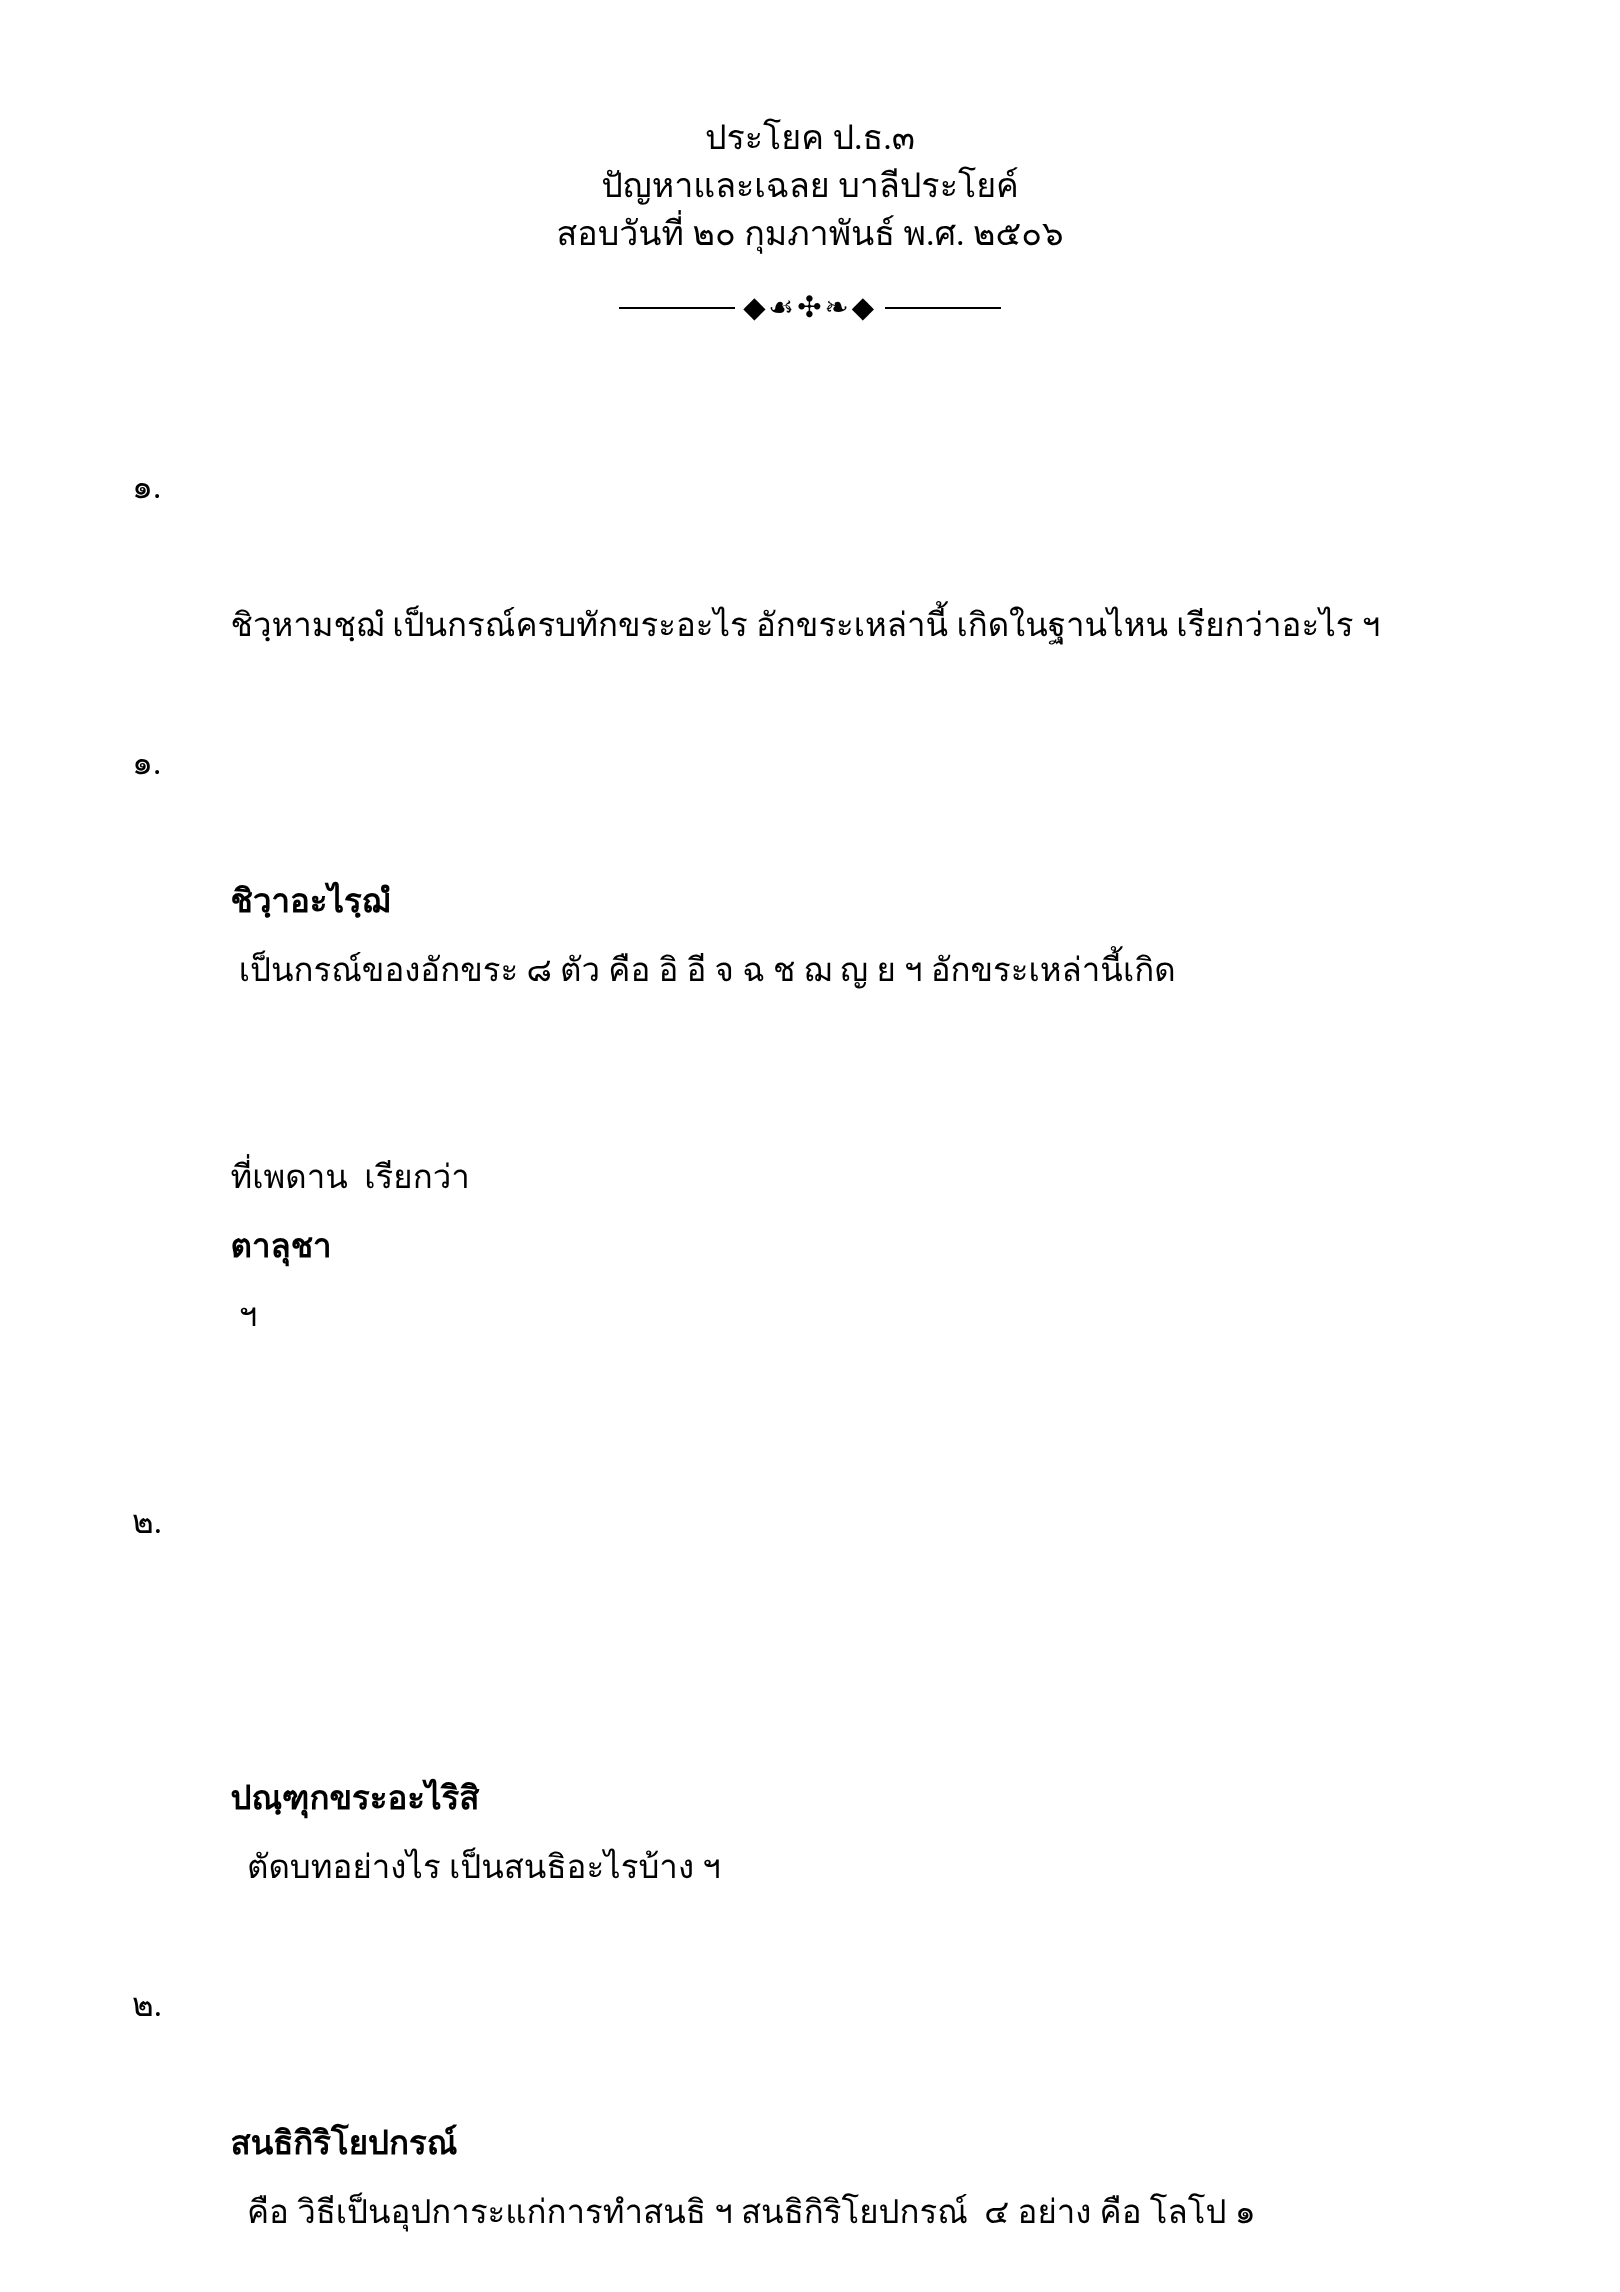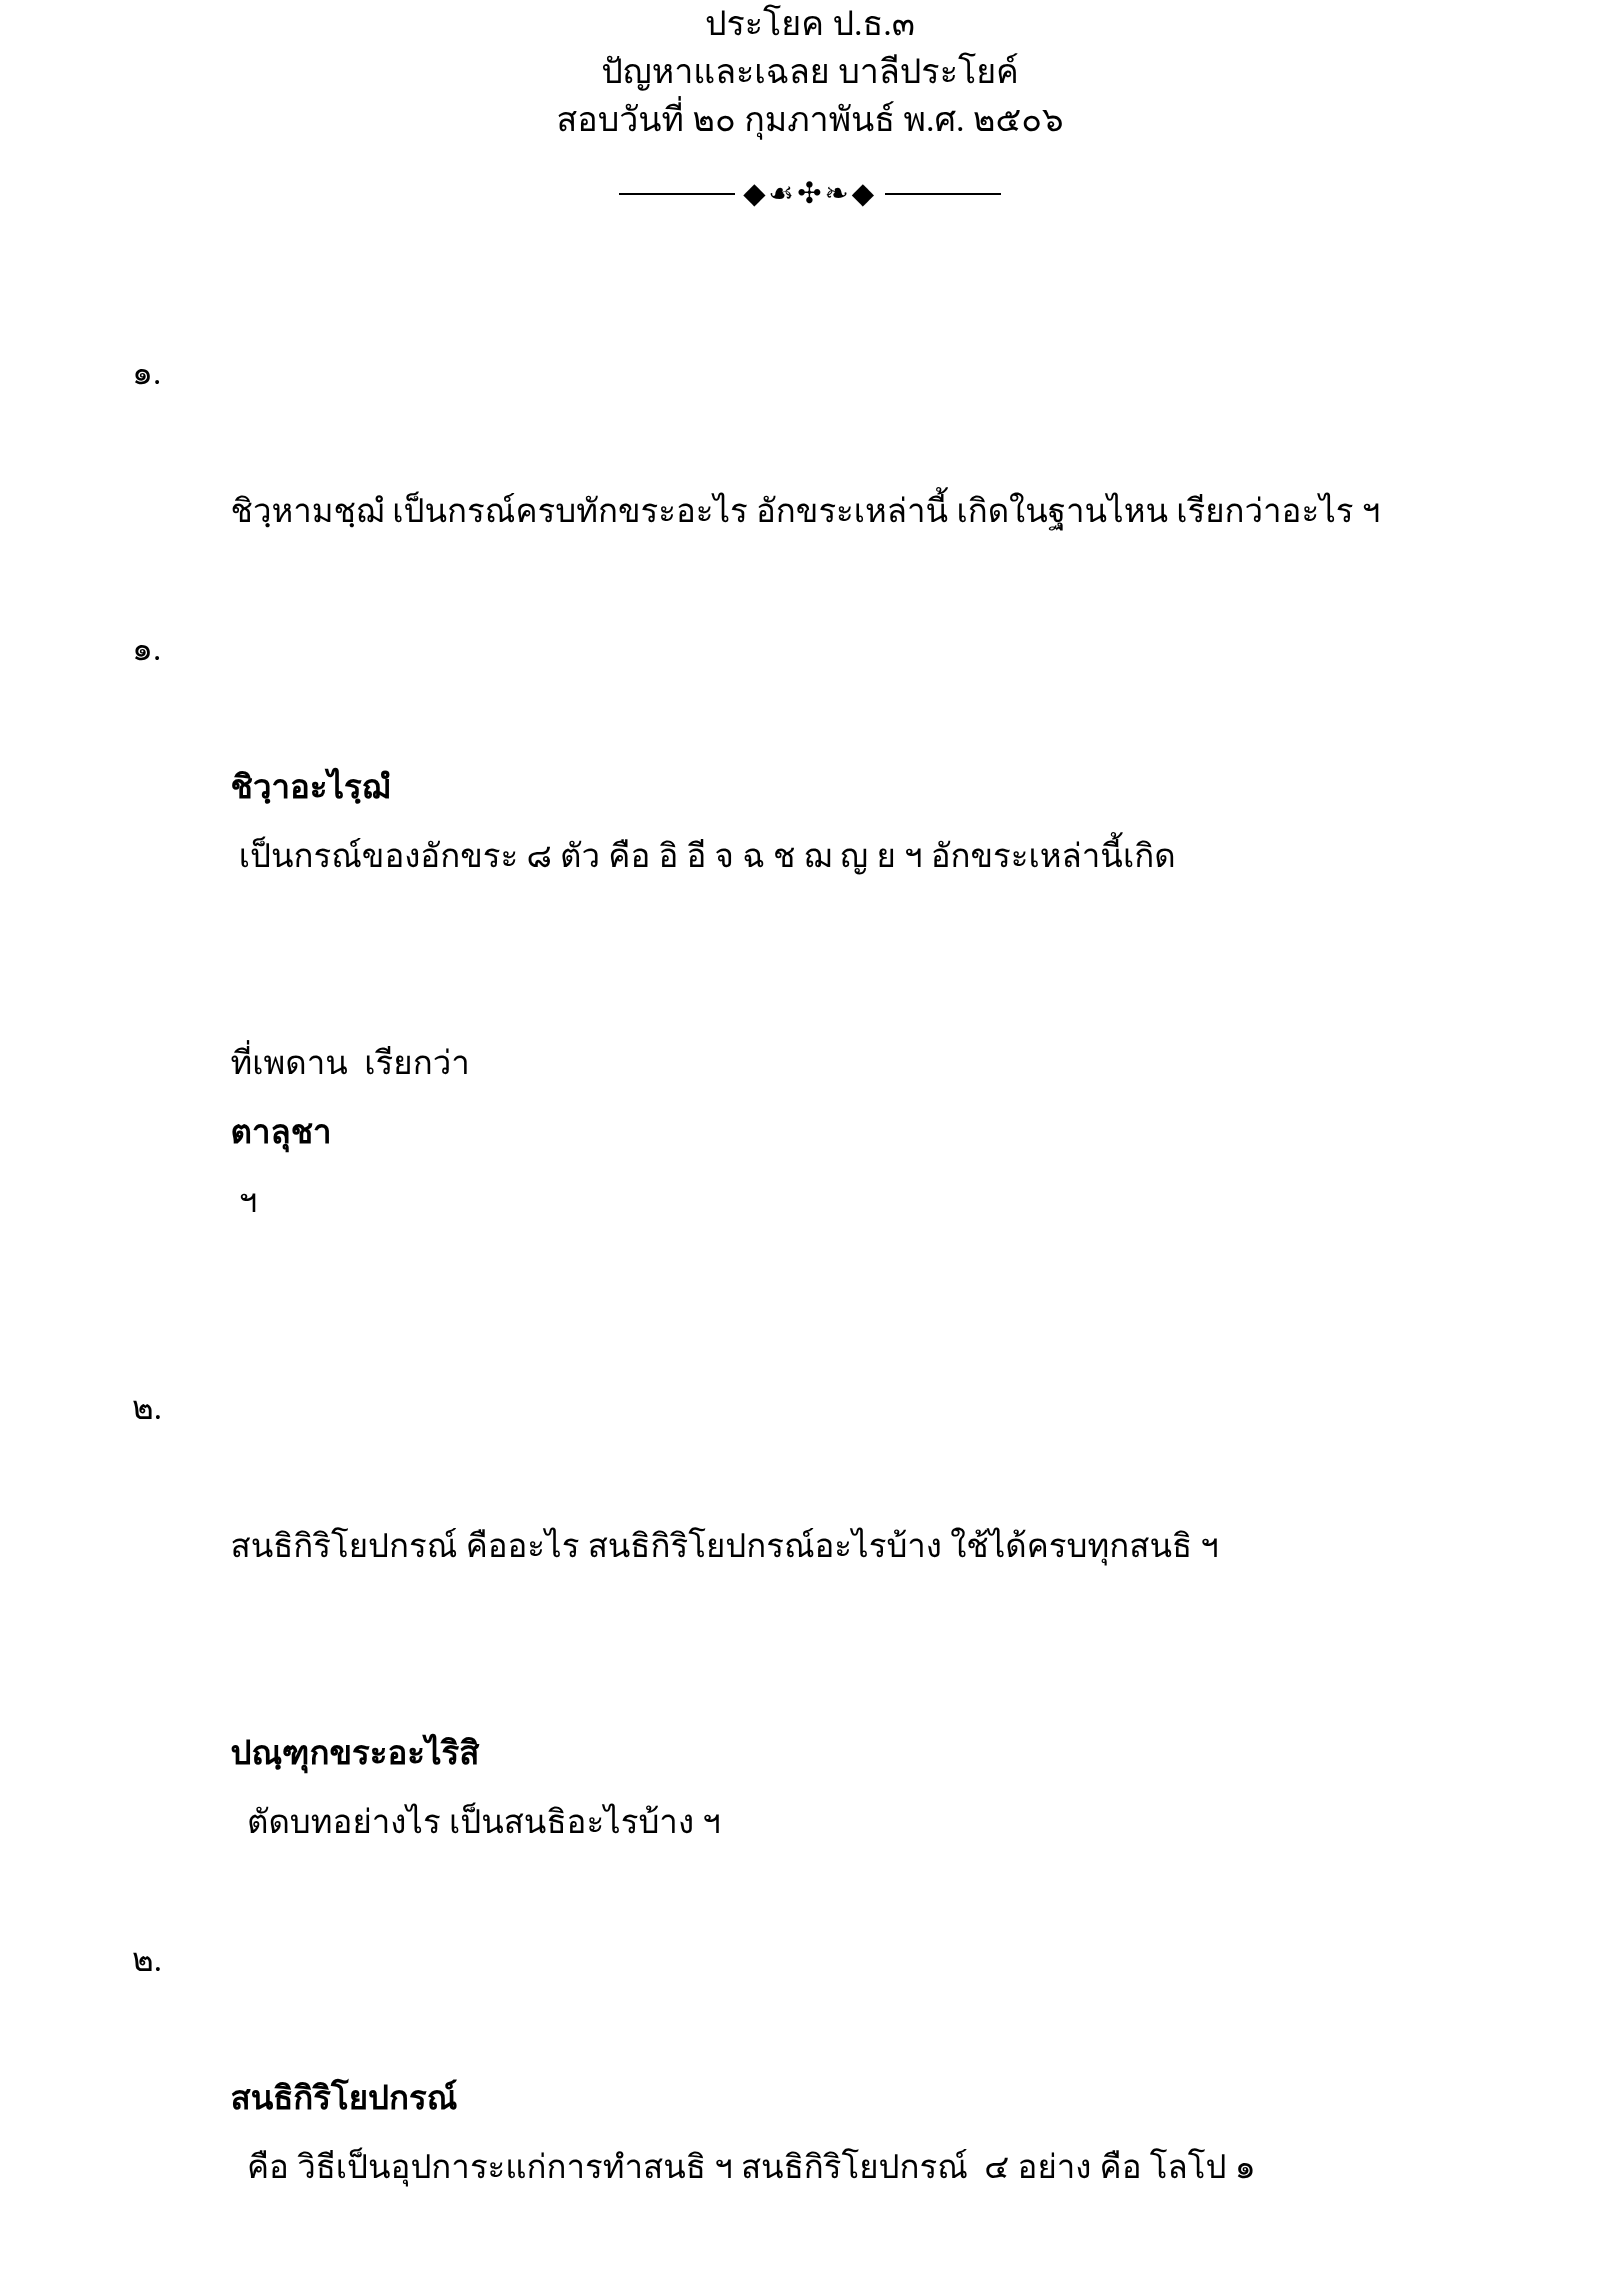--- a/index.html
+++ b/index.html
@@ -4,21 +4,21 @@
 <style>
   html,body { margin:0; padding:0; background:#ffffff; }
   .page {
     position:relative;
     width:1620px; height:2293px;
     background:#ffffff;
     color:#000000;
     font-family:"Liberation Serif","DejaVu Serif",serif;
     overflow:hidden;
   }
-  .header { text-align:center; font-size:34px; line-height:48px; }
+  .header { padding-top:114px; text-align:center; font-size:34px; line-height:48px; }
   .header div { white-space:pre-wrap; }
   .ornament { margin-top:29px; height:41px; display:flex; align-items:center; justify-content:center; }
   .orn-line { width:116px; height:2px; background:#000; }
   .orn-glyphs { font-size:29px; line-height:1; padding:0 7.8px; letter-spacing:2.9px;
                 font-family:"DejaVu Sans",sans-serif; }
   .content { margin:125px 113px 0 132px; font-size:33px; line-height:69px; }
   .line { position:relative; padding-left:49px; white-space:pre-wrap; }
   .line .num { position:absolute; left:0; top:0; }
   .bold { font-weight:bold; }
   .gap-lg { height:69px; }
@@ -56,21 +56,20 @@
     <div class="line">
       <span class="seg">ที่เพดาน  เรียกว่า </span>
       <span class="seg bold">ตาลุชา</span>
       <span class="seg"> ฯ</span>
     </div>
 
     <div class="gap-lg"></div>
 
     <div class="line">
       <span class="num">๒.</span>
-      <span class="seg">สนธิกิริโยปกรณ์ คืออะไร สนธิกิริโยปกรณ์อะไรบ้าง ใช้ได้ครบทุกสนธิ ฯ</span>
     </div>
 
     <div class="line">
       <span class="seg bold">ปณฺฑุกขระอะไริสิ</span>
       <span class="seg">  ตัดบทอย่างไร เป็นสนธิอะไรบ้าง ฯ</span>
     </div>
 
     <div class="line">
       <span class="num">๒.</span>
       <span class="seg bold">สนธิกิริโยปกรณ์</span>

